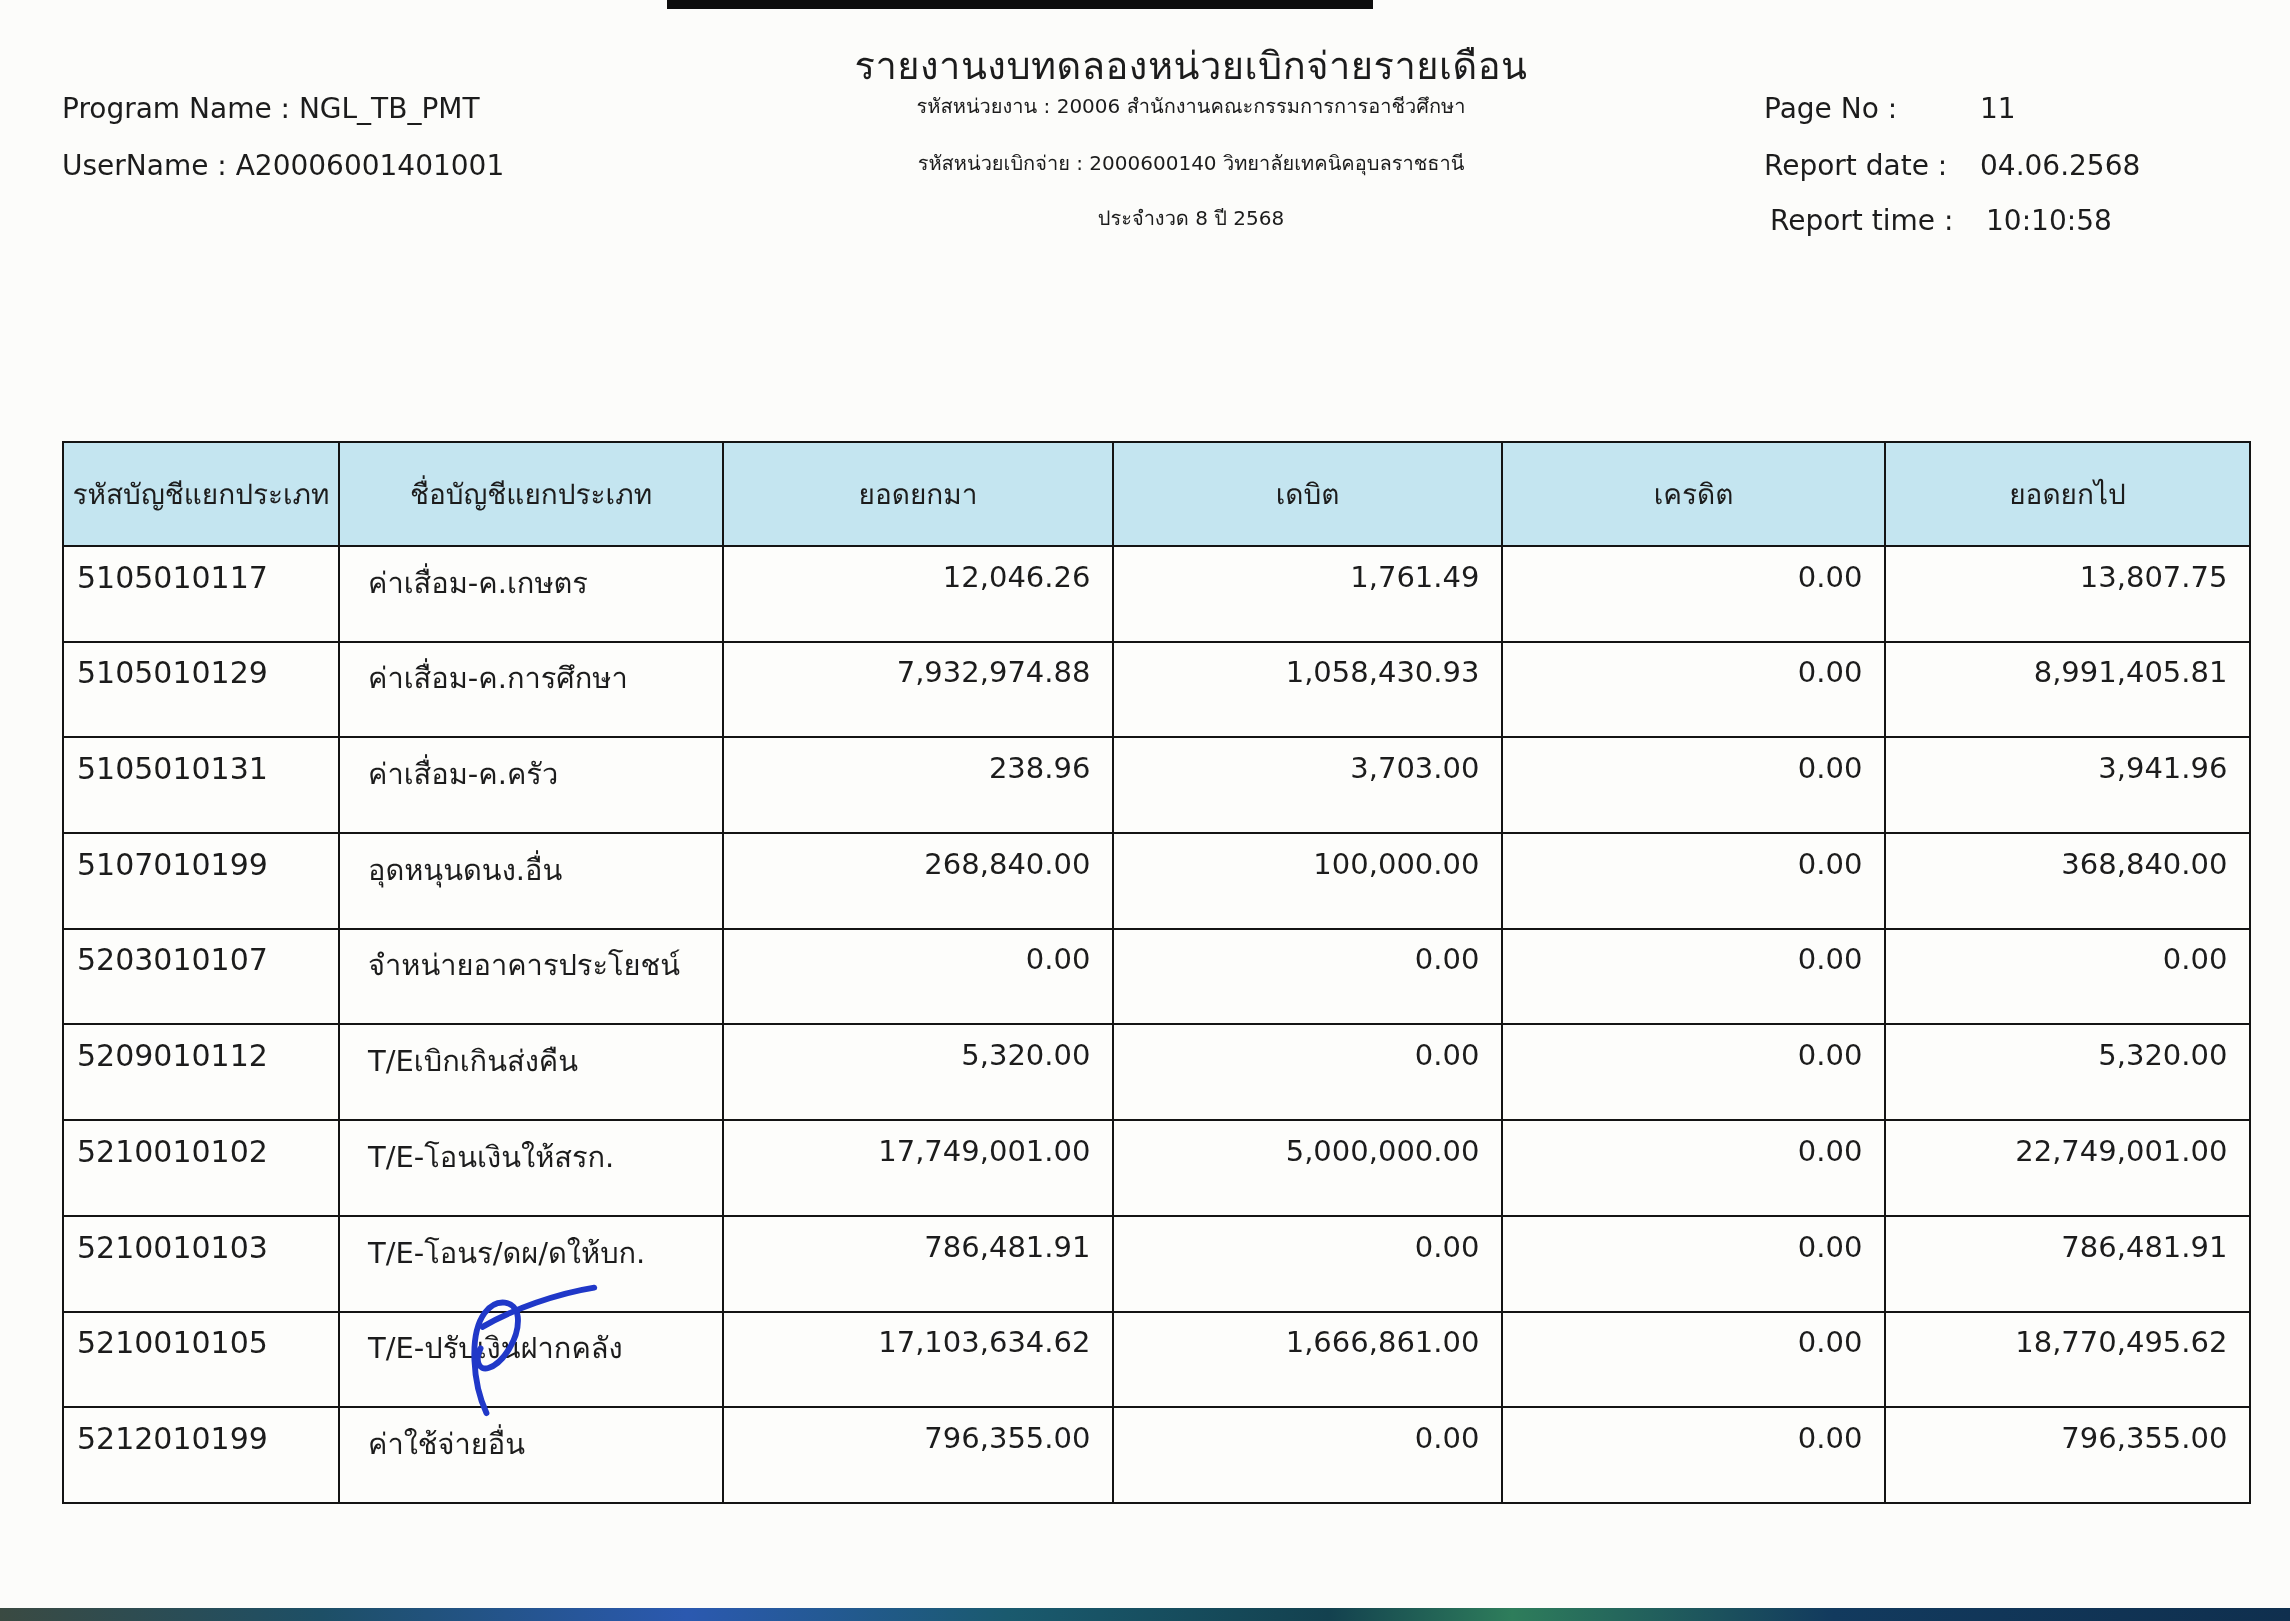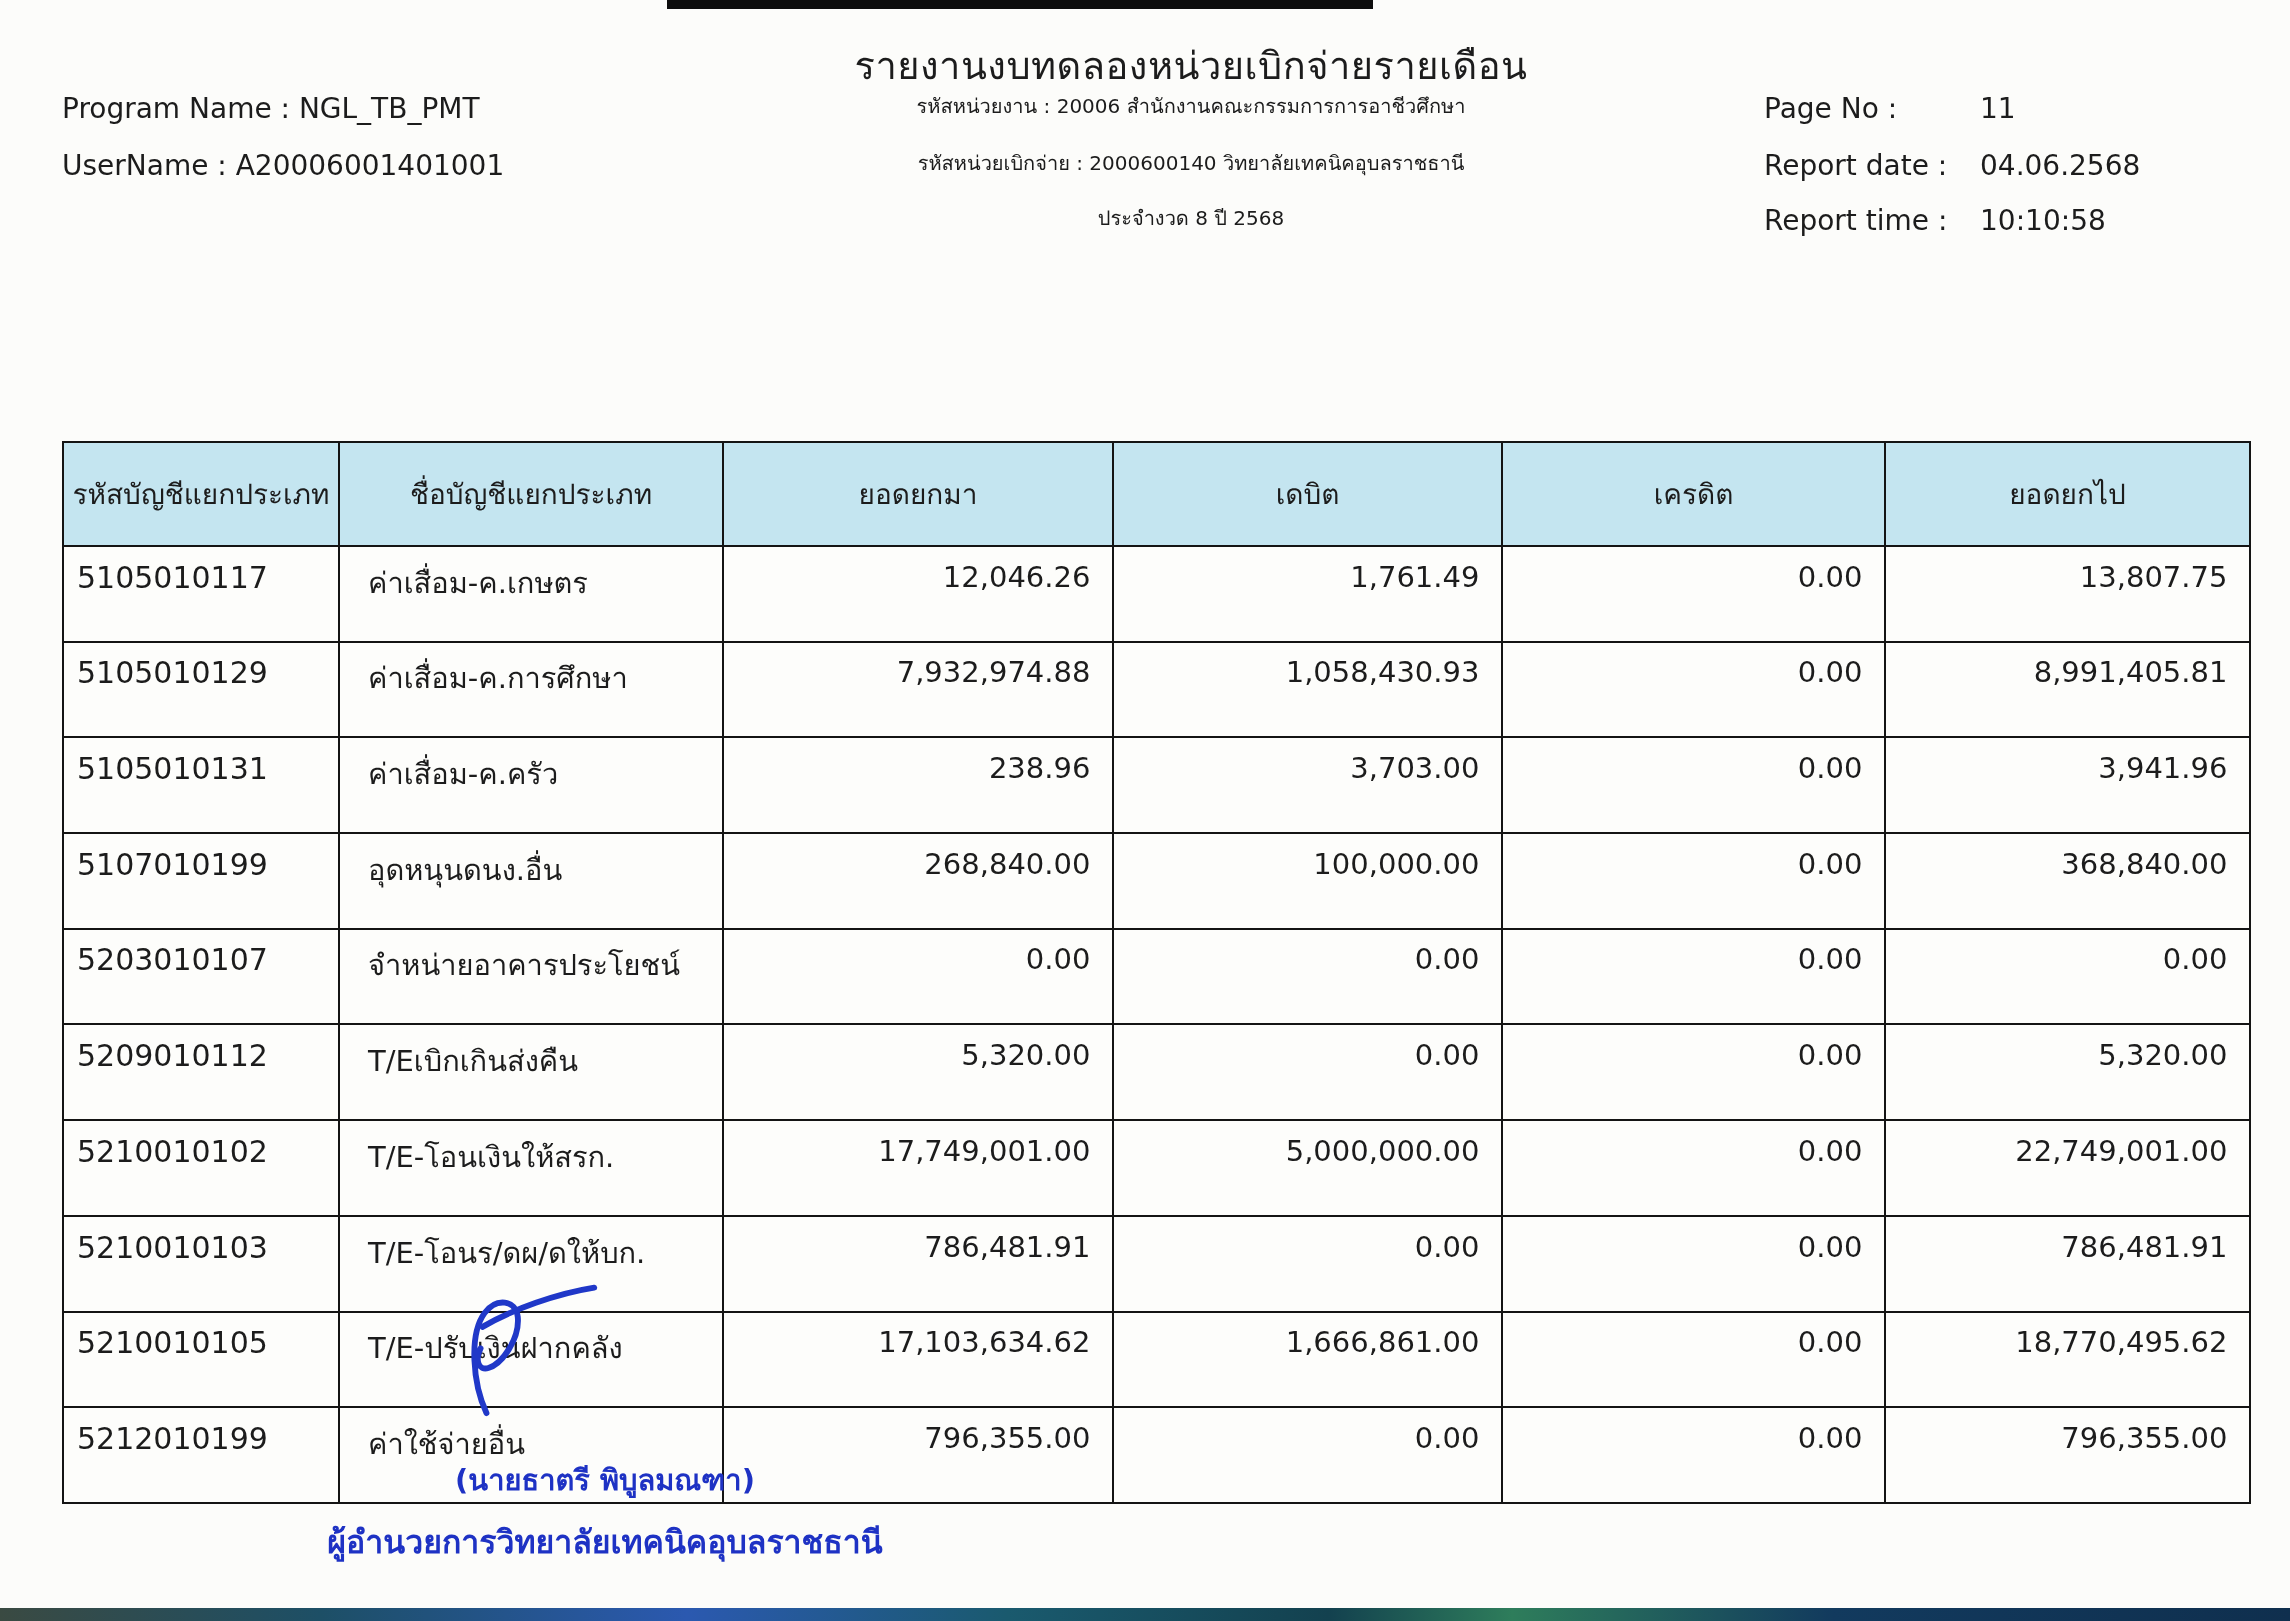--- a/index.html
+++ b/index.html
@@ -25,21 +25,21 @@
   }
   .hdr-label{position:absolute;font-size:28px;white-space:nowrap;}
   .hdr-left-1{left:62px;top:92px;}
   .hdr-left-2{left:62px;top:149px;}
   .hdr-center{position:absolute;left:740px;width:902px;text-align:center;font-size:20px;white-space:nowrap;}
   .hdr-center-1{top:90px;}
   .hdr-center-2{top:147px;}
   .hdr-center-3{top:202px;}
   .hdr-right-label{position:absolute;left:1764px;font-size:28px;white-space:nowrap;}
   .hdr-right-value{position:absolute;left:1980px;font-size:28px;white-space:nowrap;}
-  .r1{top:92px;} .r2{top:149px;} .r3{top:204px;}
+  .r1{top:92px;} .r2{top:149px;} .r3{top:204px;margin-left:6px;}
 
   table.report{
     position:absolute;left:62px;top:441px;
     width:2188px;
     border-collapse:collapse;table-layout:fixed;
     font-size:29px;
   }
   table.report col.c1{width:276px;}
   table.report col.c2{width:384px;}
   table.report col.c3{width:390px;}
@@ -197,21 +197,17 @@
         <td class="num">796,355.00</td>
       </tr>
       </tbody>
   </table>
 
   <svg class="sig-ink" width="147" height="157" viewBox="0 0 150 160">
     <path d="M28,150 C14,120 10,70 26,48 C38,32 58,34 60,52 C62,74 44,100 30,104 C20,107 16,96 22,84" fill="none" stroke="#2038c8" stroke-width="6" stroke-linecap="round"></path>
     <path d="M24,62 C55,44 100,28 138,22" fill="none" stroke="#2038c8" stroke-width="6" stroke-linecap="round"></path>
   </svg>
 
-  <div class="sig-block">
-    <div class="sig-name">(นายธาตรี พิบูลมณฑา)</div>
-    <div class="sig-title">ผู้อำนวยการวิทยาลัยเทคนิคอุบลราชธานี</div>
-  </div>
 
   <div class="scan-bar-bottom"></div>
 
 </div>
 
 
 </body></html>

